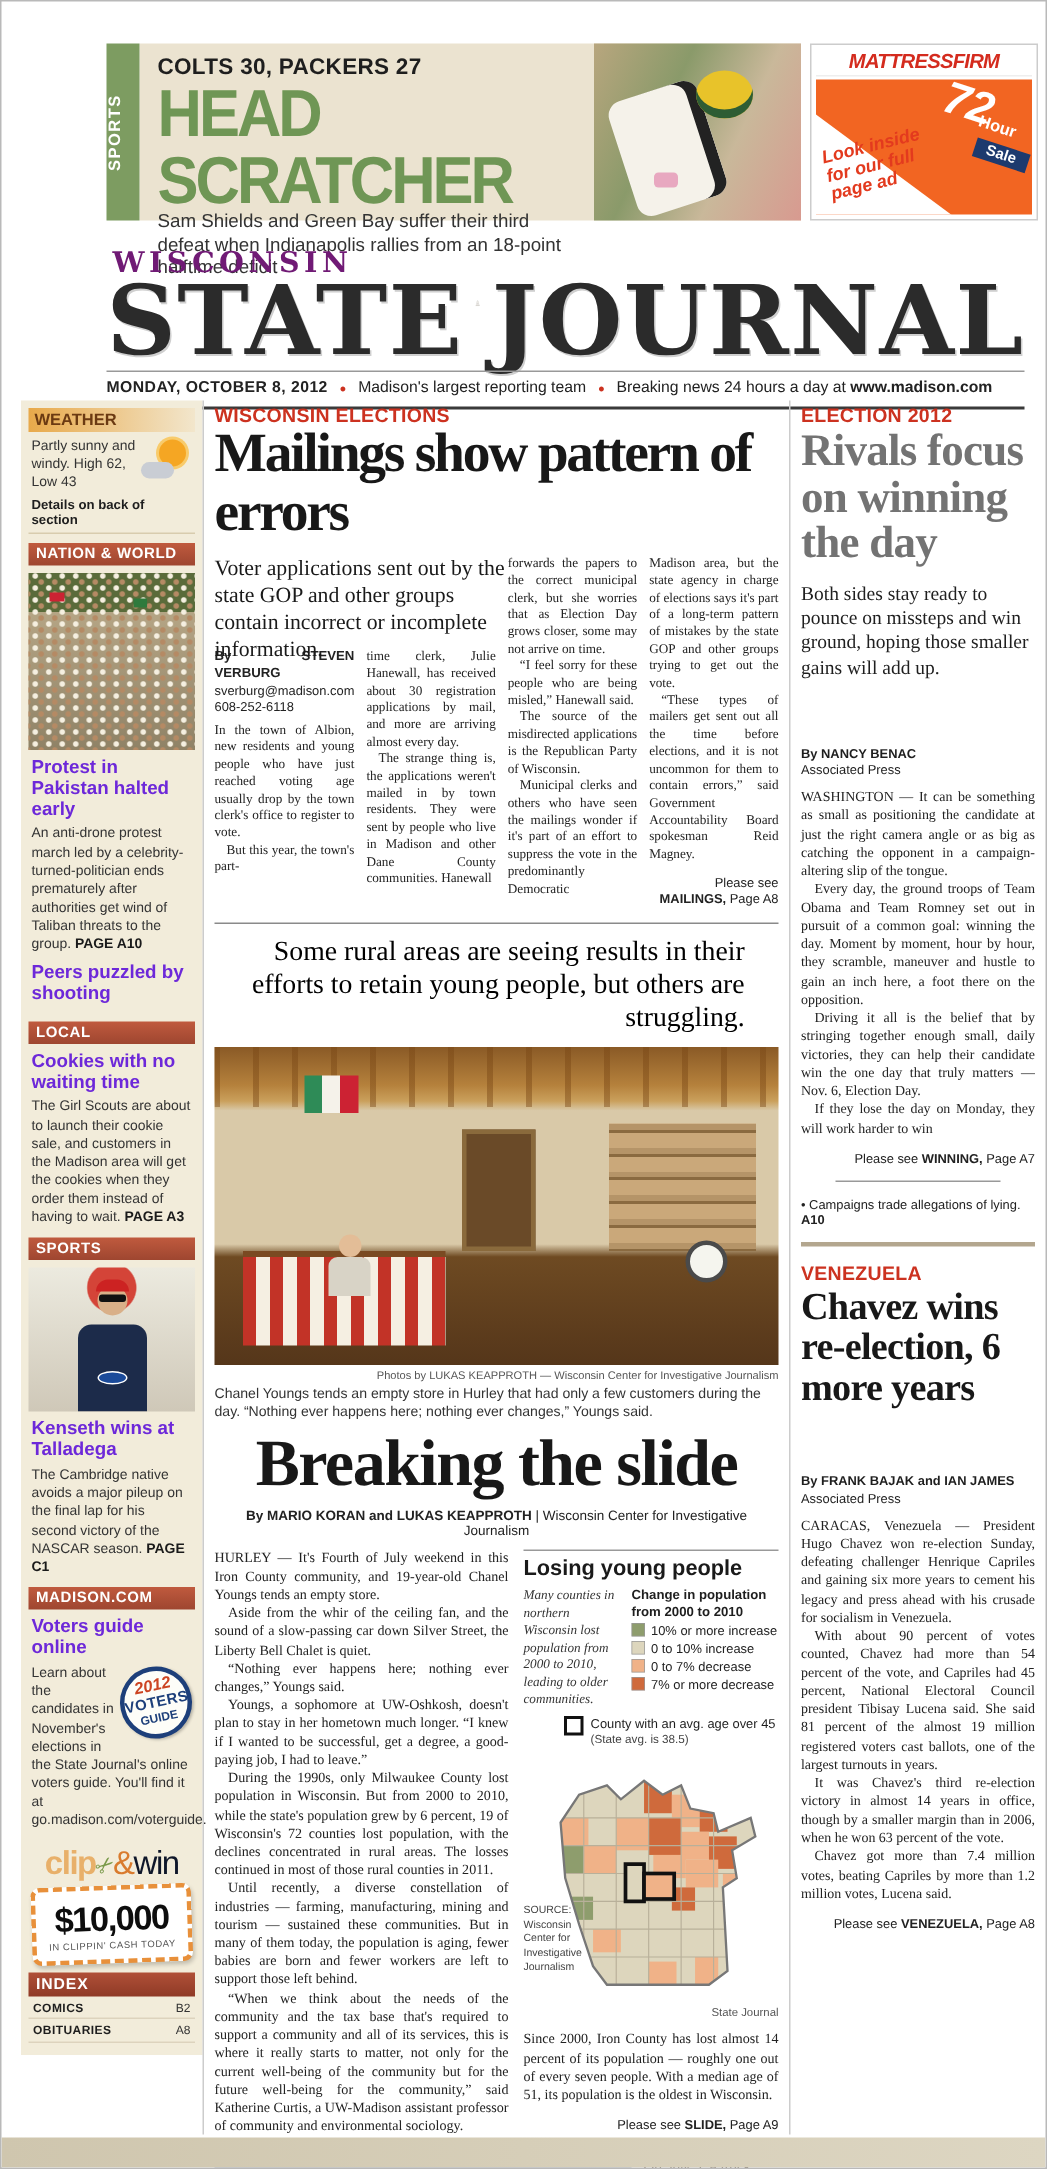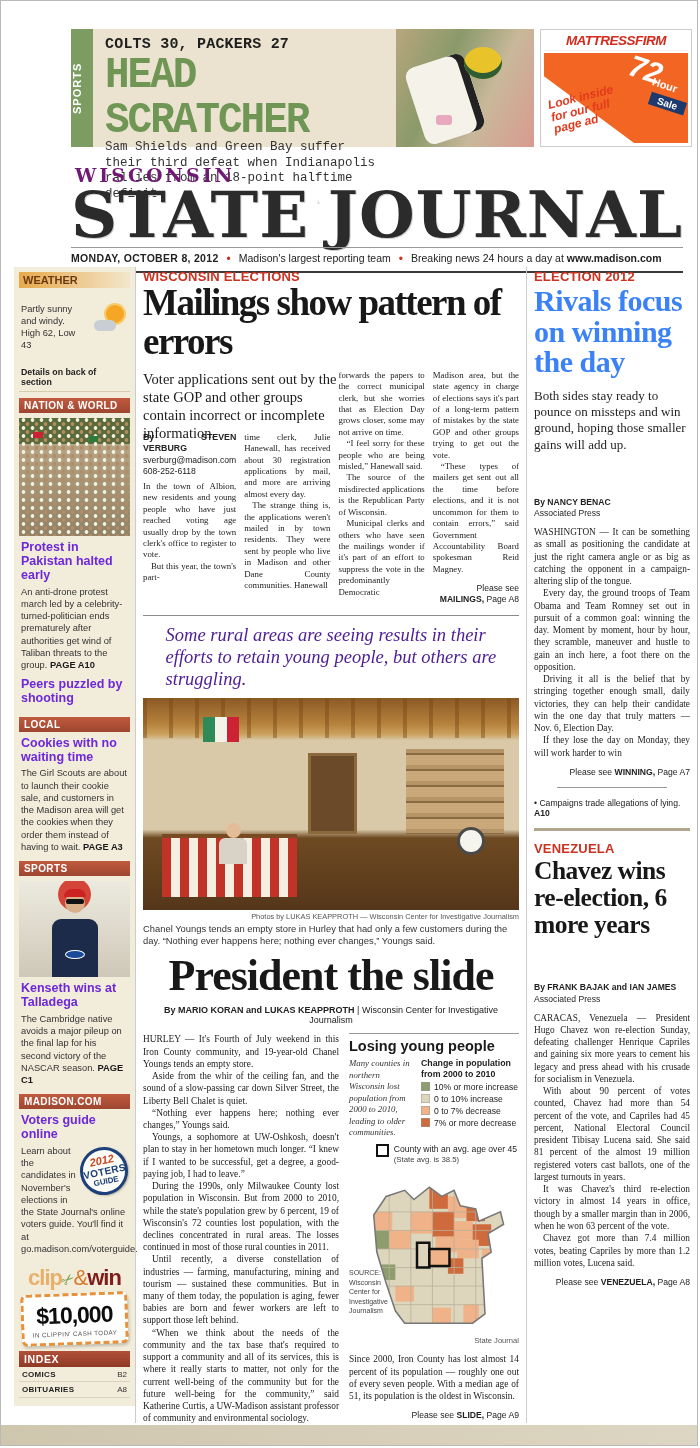--- a/index.html
+++ b/index.html
@@ -6,21 +6,21 @@
   *{box-sizing:border-box; margin:0; padding:0;}
   html,body{background:#fff;}
   body{width:700px; font-family:"Liberation Sans",sans-serif; color:var(--ink);}
   .page{position:relative; width:698px; height:1446px; border:1px solid #b9b9b9; background:#fff; overflow:hidden;}
 
   
   .top-banner{position:absolute; top:28px; left:70px; right:5px; height:118px; display:flex;}
   .sports-tab{width:22px; background:#7d9c61; color:#fff; font-weight:bold; font-size:11px; letter-spacing:1px;
     writing-mode:vertical-rl; transform:rotate(180deg); text-align:center; padding:6px 0;}
   .banner-box{flex:1; background:#ebe3d0; display:flex;}
-  .banner-text{flex:1; padding:7px 12px 24px;font-family:Liberation Mono, monospace;}
+  .banner-text{flex:1; padding:7px 12px 24px;}
   .banner-kicker{font-size:15px; font-weight:bold; letter-spacing:.2px;}
   .banner-headline{font-size:41px; font-weight:bold; color:var(--green); letter-spacing:-2px; line-height:1; margin:1px 0 4px; transform:scaleY(1.08); transform-origin:left top;}
   .banner-sub{font-size:12.5px; color:#333; line-height:1.25; max-width:330px;}
   .banner-photo{width:138px; position:relative; overflow:hidden;
     background:linear-gradient(115deg,#b8a67e 0%,#8a9a6a 35%,#c9b89a 65%,#d89a90 100%);}
   .bp-jersey{position:absolute; left:18px; top:30px; width:62px; height:80px; background:#f5f2ea; border-radius:10px; transform:rotate(-18deg); box-shadow:inset -8px 0 0 #222;}
   .bp-helmet{position:absolute; left:68px; top:18px; width:38px; height:32px; border-radius:50%; background:#e8c32a; box-shadow:inset 0 -6px 0 #2e5d34;}
   .bp-wrist{position:absolute; left:40px; top:86px; width:16px; height:10px; background:#e8a8c0; border-radius:3px;}
   .ad{width:152px; margin-left:6px; background:#fff; border:1px solid #ccc; padding:3px; display:flex; flex-direction:column;}
   .ad-brand{color:#d42b1e; font-style:italic; font-weight:bold; font-size:13.5px; text-align:center; letter-spacing:-.5px; border-bottom:1px solid #eee; padding-bottom:2px;}
@@ -42,21 +42,21 @@
 
   
   .content{position:absolute; top:266px; left:13px; right:4px; bottom:22px; display:flex;}
   .sidebar{width:121px;}
   .center{width:392px; border-left:1px solid #ccc; border-right:1px solid #ccc; padding:2px 7px 0;}
   .rail{width:166px; padding:2px 3px 0 7px;}
 
   
   .sidebar-cream{background:var(--cream); padding:5px 5px 8px;}
   .wbar{background:linear-gradient(90deg,#e8a94a,#f2e6cc); color:#6b3a12; font-weight:bold; font-size:11px; padding:2px 4px;}
-  .weather-row{display:flex; gap:14px; padding:15px 2px;}
+  .weather-row{display:flex; gap:2px; padding:3px 2px;}
   .weather-text{flex:1; font-size:9.3px; line-height:1.3; color:#333;}
   .wicon{position:relative; width:34px; height:30px;}
   .sun{position:absolute; right:4px; top:2px; width:18px; height:18px; border-radius:50%; background:#f5a623; box-shadow:0 0 0 2px #f8cb6b;}
   .cloud{position:absolute; left:0; bottom:2px; width:22px; height:11px; border-radius:8px; background:#c9cdd4;}
   .wdetails{font-weight:bold; font-size:8.8px; border-bottom:1px solid #d8ccae; padding:1px 2px 4px;}
   .sbar{background:linear-gradient(#c05a3e,#9e4630); color:#fff; font-weight:bold; font-size:10px; letter-spacing:.4px; padding:2px 5px; margin-top:6px;}
   .sb-photo{width:100%; margin-top:5px;}
   .protest-photo{height:118px;
     background:
       radial-gradient(circle,#f5efe0 1.5px,transparent 2.2px) 0 30px/9px 8px repeat,
@@ -75,21 +75,21 @@
   .story h3{font-size:12.5px; line-height:1.1; color:#6d28d9; margin-bottom:3px;}
   .story p{font-size:9.3px; line-height:1.32; color:#333;}
   .story .pg{font-weight:bold; color:#1a1a1a;}
   .badge{float:right; width:48px; height:48px; border-radius:50%; background:#fdfdf8; border:3px solid #1d3f7a; text-align:center; transform:rotate(-12deg); margin:2px 0 2px 4px; box-shadow:1px 1px 2px rgba(0,0,0,.25);}
   .badge .b-year{color:#c42; font-weight:bold; font-style:italic; font-size:11px; display:block; margin-top:4px;}
   .badge .b-l1{color:#1d3f7a; font-weight:bold; font-size:10px; display:block; letter-spacing:.3px;}
   .badge .b-l2{color:#1d3f7a; font-weight:bold; font-size:8px; display:block;}
   .clipwin{text-align:center; font-size:22px; margin-top:8px; letter-spacing:-1px;}
   .cw-clip{color:#e8b06a; font-weight:bold;}
   .cw-amp{color:#d97b2e;}
-  .cw-win{color:#7f1d1d; font-weight:bold;}
+  .cw-win{color:#0f172a; font-weight:normal;}
   .cw-sc{color:#7a9a4a; font-size:15px; display:inline-block; transform:rotate(-40deg);}
   .coupon{background:#fff; border:3px dashed #e8903a; border-radius:6px; padding:6px 3px 5px; text-align:center; transform:rotate(-2deg); margin:2px 2px 6px; box-shadow:1px 2px 3px rgba(0,0,0,.2);}
   .coupon-amount{font-size:23px; font-weight:bold; color:#0d0d0d; letter-spacing:-1px;}
   .coupon-sub{font-size:6.3px; color:#555; letter-spacing:.4px; margin-top:1px;}
   .ibar{background:linear-gradient(#b05038,#8f3a26); color:#fff; font-weight:bold; font-size:10.5px; letter-spacing:.6px; padding:2px 5px; margin-top:6px;}
   .idx-row{display:flex; justify-content:space-between; font-size:8px; padding:2.6px 3px; border-bottom:1px solid #ddd3bd;}
   .idx-row b{letter-spacing:.3px;}
   .idx-row span{color:#333;}
 
   
@@ -99,21 +99,21 @@
   .m-deck{position:absolute; top:0; left:0; width:196px; font-family:"Liberation Serif",serif; font-size:14.5px; line-height:1.25; color:#1a1a1a;}
   .mcol{flex:1; font-family:"Liberation Serif",serif; font-size:8.8px; line-height:1.3; text-align:justify; color:#222;}
   .mcol.pad{padding-top:62px;}
   .mcol p+p{text-indent:8px;}
   .m-byline{font-size:8.6px; font-family:"Liberation Sans",sans-serif; margin-bottom:4px; line-height:1.3;}
   .m-byline b{font-size:8.8px;}
   .jump{text-align:right; font-size:8.6px; font-family:"Liberation Sans",sans-serif; margin-top:8px; color:#222;}
   .center-rule{border-top:1px solid #8a8a8a; margin:9px 0 8px;}
 
   
-  .intro{font-family:"Liberation Serif",serif; font-size:18.5px; line-height:1.2; text-align:left; width:88%; margin:2px auto 8px; color:#4c1d95;font-style:italic;}
+  .intro{font-family:"Liberation Serif",serif; font-size:18.5px; line-height:1.2; text-align:right; width:88%; margin:2px auto 8px; color:#000000;}
   .store-photo{height:212px; position:relative; overflow:hidden;
     background:linear-gradient(
       #8a5a26 0, #b5813c 12%, #caa05c 17%, #d9c9a8 20%, #cdb astray 0),
       #d9c9a8;
     background:linear-gradient(#8a5a26 0,#b5813c 12%,#caa05c 17%,#d9c9a8 20%,#d9c9a8 62%,#6e4a22 66%,#55361a 100%);}
   .sp-beams{position:absolute; top:0; left:0; right:0; height:19%; background:repeating-linear-gradient(90deg,rgba(120,70,20,.45) 0 4px,transparent 4px 26px);}
   .sp-flag{position:absolute; left:16%; top:9%; width:36px; height:25px; background:linear-gradient(90deg,#2e8b57 0 33%,#f5f2ea 33% 66%,#cc2233 66%);}
   .sp-door{position:absolute; left:44%; top:26%; width:13%; height:38%; background:#6a4a28; border:3px solid #8a6a3c;}
   .sp-shelf{position:absolute; right:4%; top:24%; width:26%; height:40%; background:repeating-linear-gradient(#b59468 0 4px,#8a6a40 4px 6px,#caa87a 6px 16px);}
   .sp-clock{position:absolute; right:9%; bottom:26%; width:28px; height:28px; border-radius:50%; background:#f5f5ee; border:3px solid #4a4a4a;}
@@ -143,21 +143,21 @@
   .post-map{font-family:"Liberation Serif",serif; font-size:9.4px; line-height:1.3; text-align:justify; margin-top:8px; color:#222;}
   .mural-row{display:flex; gap:8px; margin-top:10px;}
   .mural-photo{width:278px; height:168px; position:relative; overflow:hidden; flex:none;
     background:
       radial-gradient(circle,#4a5160 3px,transparent 4px) 0 16px/16px 24px repeat,
       radial-gradient(circle,#39404f 3px,transparent 4px) 8px 38px/16px 24px repeat,
       linear-gradient(#aab2c0,#7a8294 75%,#8a8578 78%,#6e6a5e);}
   .mural-caption{font-size:9.2px; line-height:1.35; color:#4a3f32; padding-top:4px;}
 
   
-  .r-headline{font-family:"Liberation Serif",serif; font-weight:bold; font-size:30px; line-height:1.02; letter-spacing:-.5px; color:#3b82f6; margin:2px 0 10px;}
+  .r-headline{font-family:"Liberation Serif",serif; font-weight:bold; font-size:30px; line-height:1.02; letter-spacing:-.5px; color:#737373; margin:2px 0 10px;}
   .r-deck{font-family:"Liberation Serif",serif; font-size:13px; line-height:1.25; color:#1f1f1f; margin-bottom:8px;}
   .r-byline{font-size:8.6px; line-height:1.35; margin-bottom:6px;margin-top:44px;}
   .r-body{font-family:"Liberation Serif",serif; font-size:9.3px; line-height:1.32; text-align:justify; color:#222;}
   .r-body p+p{text-indent:9px;}
   .r-related{font-size:8.6px; margin:10px 0; color:#222;}
   .thin-rule{border-top:1px solid #999; width:70%; margin:10px auto;}
   .thick-rule{border-top:3px solid #b3a68e; margin:10px 0;}
   .v-headline{font-family:"Liberation Serif",serif; font-weight:bold; font-size:25.5px; line-height:1.05; letter-spacing:-.5px; color:#181818; margin:2px 0 8px;}
 
   .bottom-strip{position:absolute; left:0; right:0; bottom:0; height:20px; background:linear-gradient(90deg,#cfc6ae,#ddd6c2);}
@@ -350,21 +350,21 @@
         <div class="sp-door"></div>
         <div class="sp-shelf"></div>
         <div class="sp-clock"></div>
         <div class="sp-counter"></div>
         <div class="sp-person-h"></div>
         <div class="sp-person-b"></div>
       </div>
       <div class="photo-credit">Photos by LUKAS KEAPPROTH — Wisconsin Center for Investigative Journalism</div>
       <div class="caption">Chanel Youngs tends an empty store in Hurley that had only a few customers during the day. “Nothing ever happens here; nothing ever changes,” Youngs said.</div>
 
-      <div class="s-headline">President the slide</div>
+      <div class="s-headline">Breaking the slide</div>
       <div class="s-byline"><b>By MARIO KORAN and LUKAS KEAPPROTH</b><span> | Wisconsin Center for Investigative Journalism</span></div>
 
       <div class="article-row">
         <div class="s-body">
           <p>HURLEY — It's Fourth of July weekend in this Iron County community, and 19-year-old Chanel Youngs tends an empty store.</p>
           <p>Aside from the whir of the ceiling fan, and the sound of a slow-passing car down Silver Street, the Liberty Bell Chalet is quiet.</p>
           <p>“Nothing ever happens here; nothing ever changes,” Youngs said.</p>
           <p>Youngs, a sophomore at UW-Oshkosh, doesn't plan to stay in her hometown much longer. “I knew if I wanted to be successful, get a degree, a good-paying job, I had to leave.”</p>
           <p>During the 1990s, only Milwaukee County lost population in Wisconsin. But from 2000 to 2010, while the state's population grew by 6 percent, 19 of Wisconsin's 72 counties lost population, with the declines concentrated in rural areas. The losses continued in most of those rural counties in 2011.</p>
           <p>Until recently, a diverse constellation of industries — farming, manufacturing, mining and tourism — sustained these communities. But in many of them today, the population is aging, fewer babies are born and fewer workers are left to support those left behind.</p>

